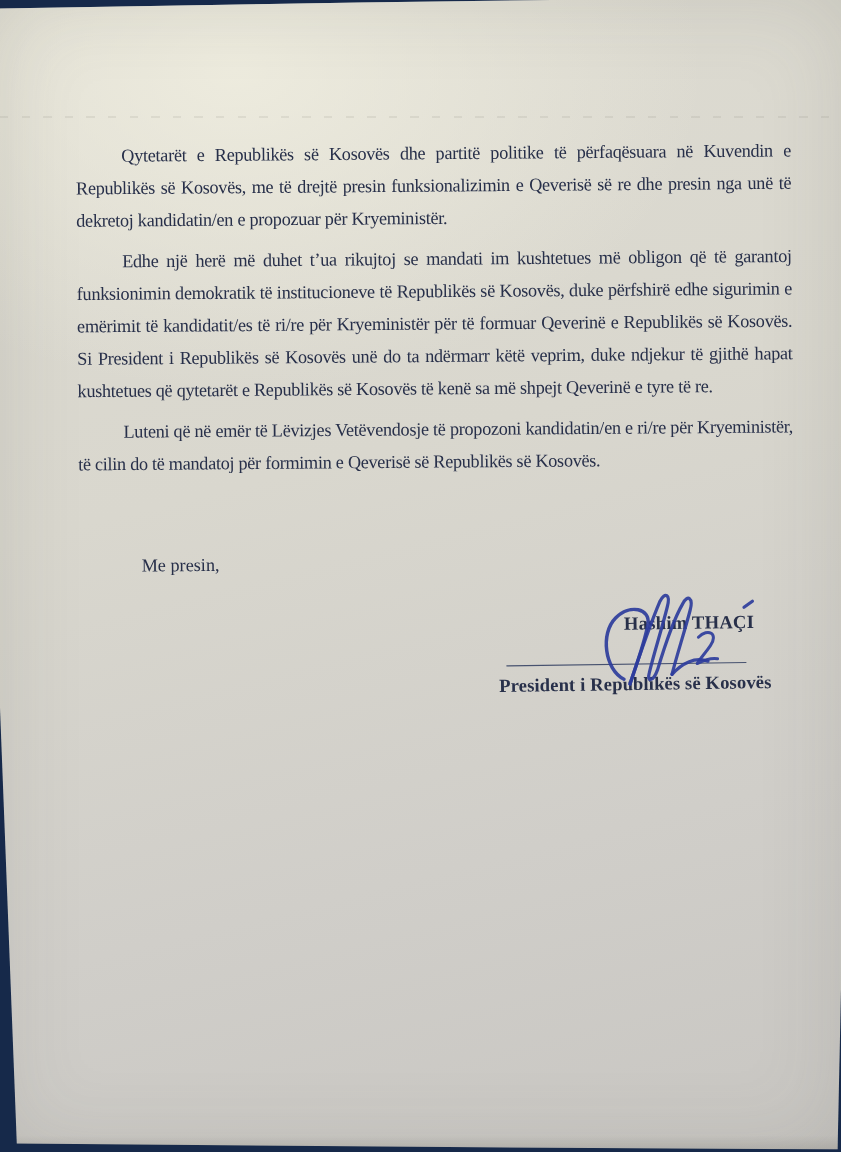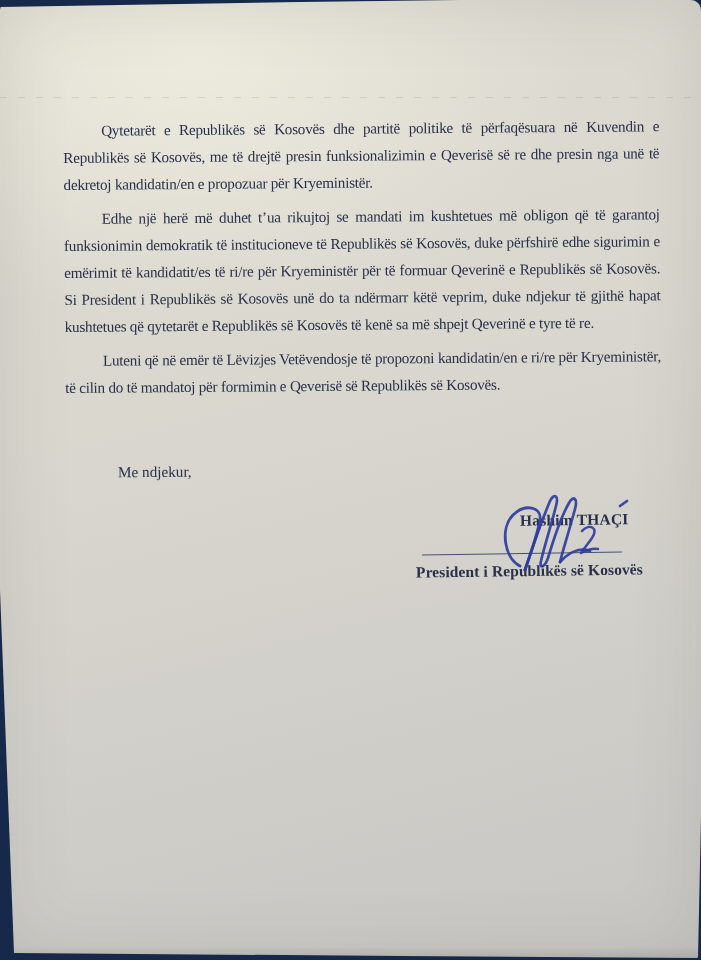--- a/index.html
+++ b/index.html
@@ -17,21 +17,20 @@
   
   .paper {
     position: absolute; inset: 0;
     clip-path: polygon(0px 7px, 300px 2px, 460px 0px, 701px 0px,
                        701px 816px, 698px 958px, 400px 956px, 14px 953px, 0px 590px);
     background:
       linear-gradient(to top, rgba(105,105,98,0.22) 0px, rgba(105,105,98,0) 14px),
       radial-gradient(90% 45% at 28% 6%, rgba(240,238,224,0.85), rgba(240,238,224,0) 62%),
       linear-gradient(166deg, #dedcd2 0%, #d9d7ce 40%, #d0cec9 72%, #c8c6c2 100%);
     box-shadow: inset 0 0 70px rgba(95,95,85,0.16);
-    border-radius: 10px;
   }
   .crease {
     position: absolute; left: 0; width: 701px; height: 1px;
     background: repeating-linear-gradient(90deg,
       rgba(120,118,108,0.38) 0 7px, rgba(120,118,108,0) 7px 18px);
     opacity: 0.55;
   }
   .letter-body {
     position: absolute; left: 63px; top: 117px; width: 596px;
     font-size: 15.2px; line-height: 27px;
@@ -85,21 +84,21 @@
   <div class="paper">
 
     <div class="crease" style="top:97px"></div>
 
     <div class="letter-body">
       <p>Qytetarët e Republikës së Kosovës dhe partitë politike të përfaqësuara në Kuvendin e Republikës së Kosovës, me të drejtë presin funksionalizimin e Qeverisë së re dhe presin nga unë të dekretoj kandidatin/en e propozuar për Kryeministër.</p>
       <p>Edhe një herë më duhet t’ua rikujtoj se mandati im kushtetues më obligon që të garantoj funksionimin demokratik të institucioneve të Republikës së Kosovës, duke përfshirë edhe sigurimin e emërimit të kandidatit/es të ri/re për Kryeministër për të formuar Qeverinë e Republikës së Kosovës. Si President i Republikës së Kosovës unë do ta ndërmarr këtë veprim, duke ndjekur të gjithë hapat kushtetues që qytetarët e Republikës së Kosovës të kenë sa më shpejt Qeverinë e tyre të re.</p>
       <p>Luteni që në emër të Lëvizjes Vetëvendosje të propozoni kandidatin/en e ri/re për Kryeministër, të cilin do të mandatoj për formimin e Qeverisë së Republikës së Kosovës.</p>
     </div>
 
-    <div class="closing">Me ndjekur,</div>
+    <div class="closing">Me presin,</div>
 
     <div class="sig-name">Hashim THAÇI</div>
     <div class="sig-line"></div>
     <div class="sig-title">President i Republikës së Kosovës</div>
 
     <svg class="signature-svg" viewBox="0 0 210 95" aria-hidden="true">
 
       <path stroke-width="2.9" d="M 50 80
         C 34 72, 30 42, 43 29
         C 55 17, 72 21, 70 34

